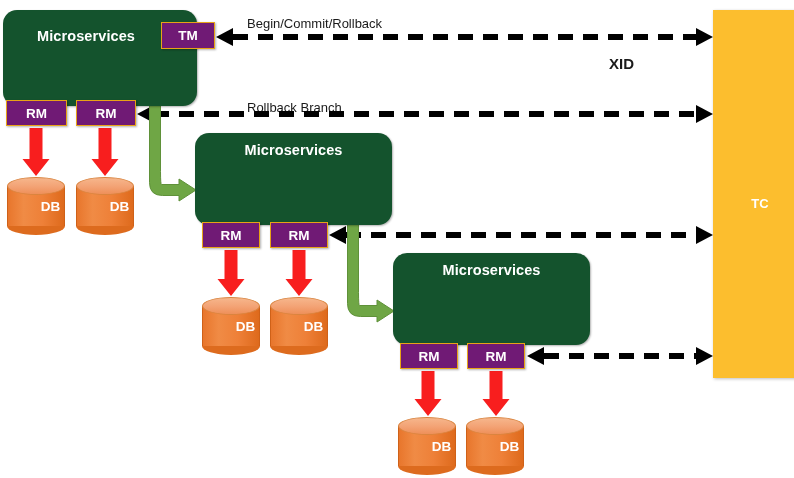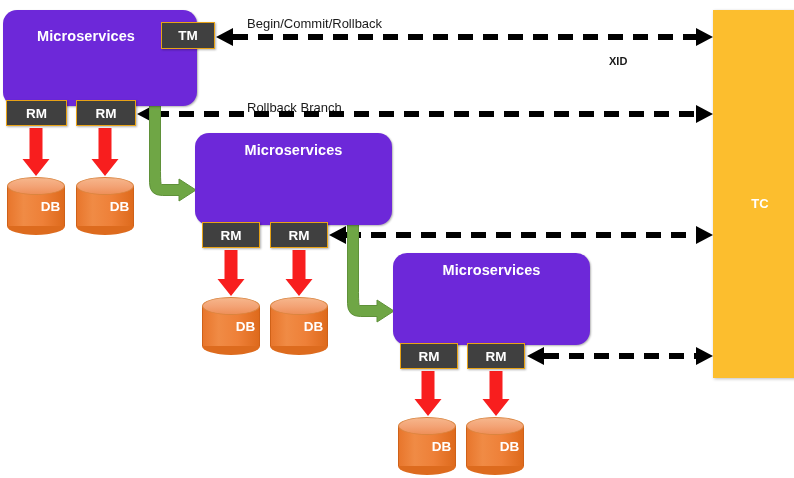--- a/index.html
+++ b/index.html
@@ -22,42 +22,42 @@
     width: 794px;
     height: 478px;
     overflow: visible;
   }
   .svg-arrows { z-index: 1; }
   .svg-front  { z-index: 5; pointer-events: none; }
 
   
   .ms-box {
     position: absolute;
-    background: #6d28d9;
+    background: #14532d;
     border-radius: 14px;
     box-shadow: 1px 1px 2px rgba(0,0,0,0.30);
     z-index: 2;
   }
   .ms-label {
     position: absolute;
     left: 0; right: 0;
     top: 9px;
     text-align: center;
     color: #ffffff;
     font-size: 14.5px;
     font-weight: bold;
     letter-spacing: 0.1px;
     white-space: nowrap;
   }
   .ms-box.ms1 .ms-label { text-align: center; left: -28px; right: 0; top: 18px;}
 
   
   .tab {
     position: absolute;
-    background: #404040;
+    background: #701a75;
     border: 1px solid #E8A317;
     box-shadow: 1px 1px 2px rgba(0,0,0,0.30);
     color: #ffffff;
     font-size: 13.5px;
     font-weight: bold;
     display: flex;
     align-items: center;
     justify-content: center;
     z-index: 4;
     box-sizing: border-box;
@@ -126,21 +126,21 @@
   }
 
   
   .flow-label {
     position: absolute;
     color: #1a1a1a;
     font-size: 13px;
     white-space: nowrap;
     margin-top: 9px;
   }
-  .flow-label.bold { font-weight: bold; font-size: 11px; }
+  .flow-label.bold { font-weight: bold; font-size: 15px; }
 </style>
 </head>
 <body>
 
 <div id="canvas">
 
   <svg class="layer svg-arrows" viewBox="0 0 794 478" xmlns="http://www.w3.org/2000/svg">
     <g id="dashed-group">
         <line x1="233" y1="37" x2="696" y2="37" stroke="#000000" stroke-width="6" stroke-dasharray="15 10" stroke-linecap="butt"></line>
         <polygon points="216,37 233,28 233,46" fill="#000000"></polygon>

